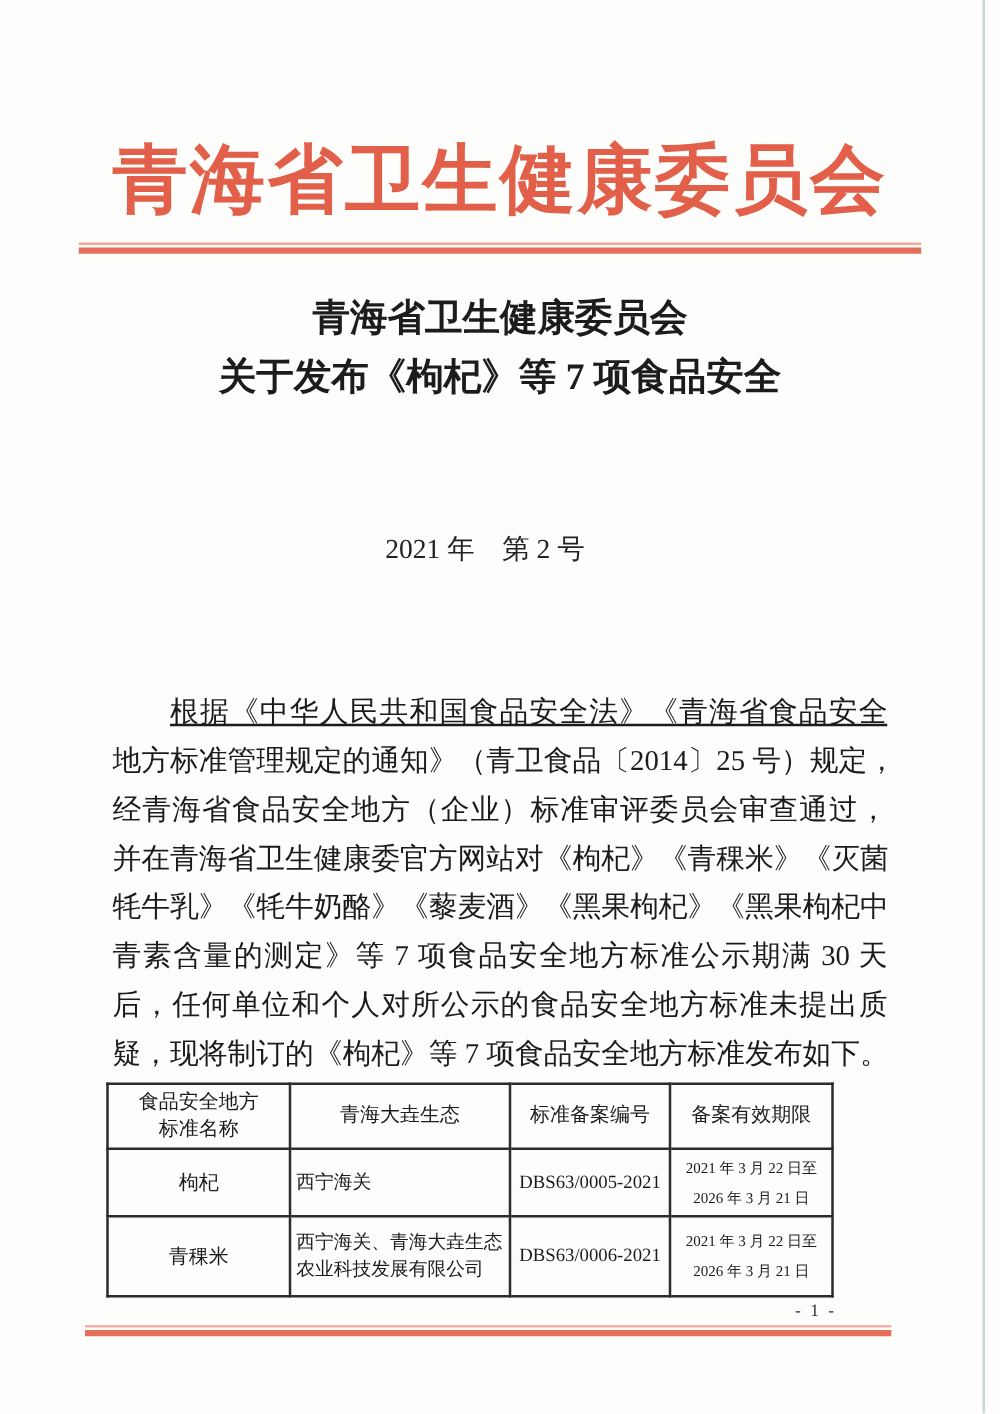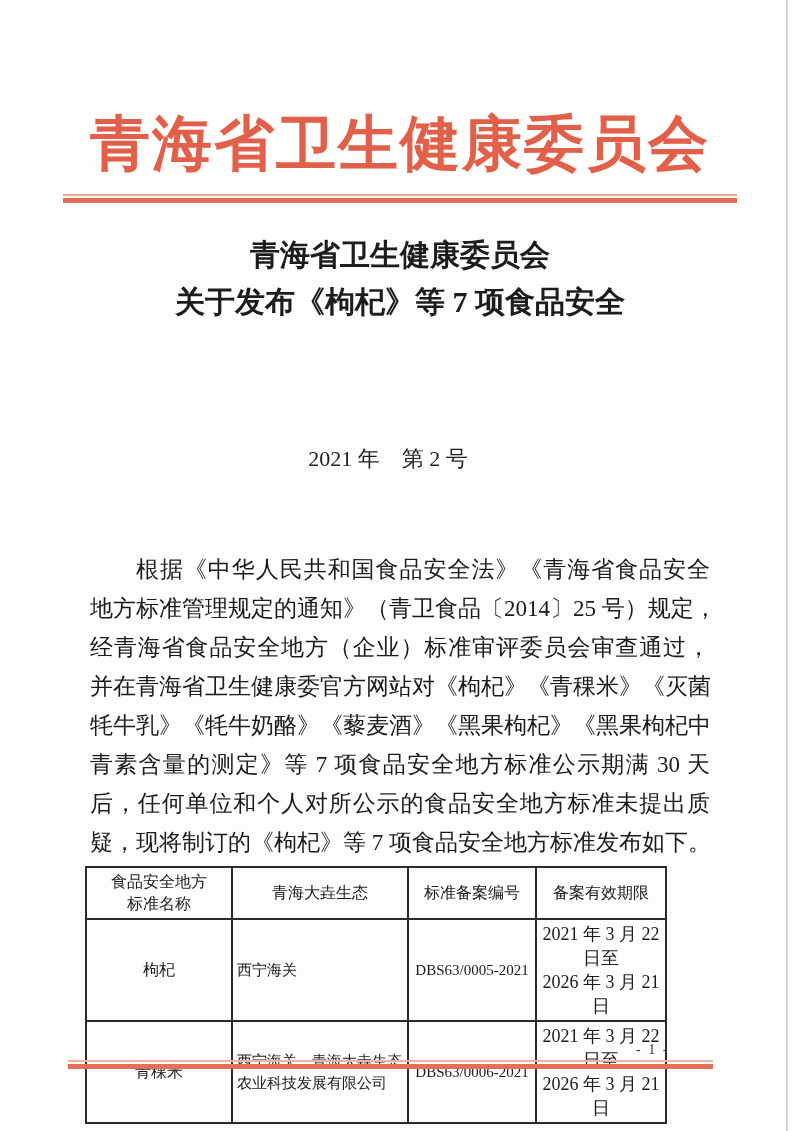--- a/index.html
+++ b/index.html
@@ -22,31 +22,31 @@
   .rule-top-thick{left:63px;top:198px;width:674px;height:5px;background:#e4705a;}
   .rule-bottom-thin{left:68px;top:1060px;width:645px;height:2px;background:#f2b0a2;}
   .rule-bottom-thick{left:68px;top:1064px;width:645px;height:5px;background:#e4705a;}
 
   
   .doc-title{
     position:absolute;left:0;top:231px;width:800px;text-align:center;
     font-size:30px;font-weight:bold;line-height:47px;color:#1c1c1c;
   }
   .doc-number{
-    position:absolute;left:0;top:444px;width:776px;text-align:center;
+    position:absolute;left:0;top:424px;width:776px;text-align:center;
     font-size:22px;color:#222;
   }
 
   
   .body-text{position:absolute;left:90px;top:550px;width:620px;font-size:23px;}
   .body-line{
     height:39px;line-height:39px;white-space:nowrap;overflow:hidden;
     text-align:justify;text-align-last:justify;text-justify:inter-character;
   }
-  .body-line.indent{text-indent:2em;}
+  .body-line.indent{text-indent:2em;text-decoration:underline;}
 
   
   .std-table{
     position:absolute;left:85px;top:866px;border-collapse:collapse;
     table-layout:fixed;color:#1b1b1b;
   }
   .std-table td,.std-table th{
     border:2px solid #2b2b2b;font-weight:normal;vertical-align:middle;
     padding:2px 4px;box-sizing:border-box;
   }
@@ -57,21 +57,21 @@
   .row-header{height:52px;}
   .row-1{height:50px;}
   .row-2{height:64px;}
   .c-center{text-align:center;}
   .c-left{text-align:left;}
   .pre{white-space:pre-line;margin-left:38px;}
   .th-cell{font-size:16px;line-height:22px;}
   .cell-name{font-size:16px;}
   .cell-org{font-size:15px;line-height:22px;padding-left:8px;}
   .cell-code{font-size:15px;letter-spacing:0px;}
-  .cell-validity{font-size:18px;line-height:24px;}
+  .cell-validity{font-size:12px;line-height:24px;}
 
   .page-num{
     position:absolute;left:636px;top:1042px;font-size:14px;letter-spacing:2px;
     color:#333;
   }
 </style>
 </head>
 <body>
 
 <div class="page">

